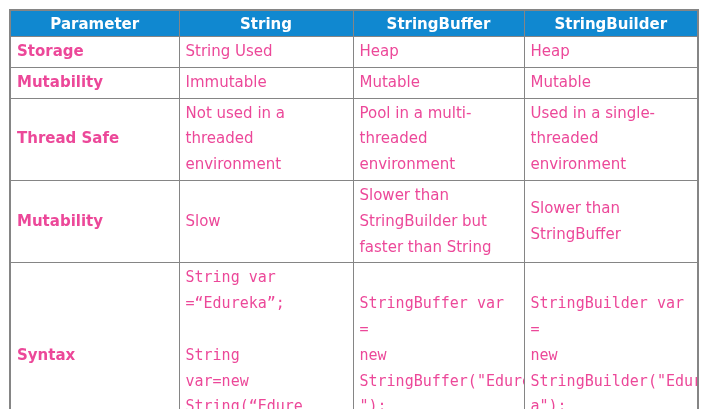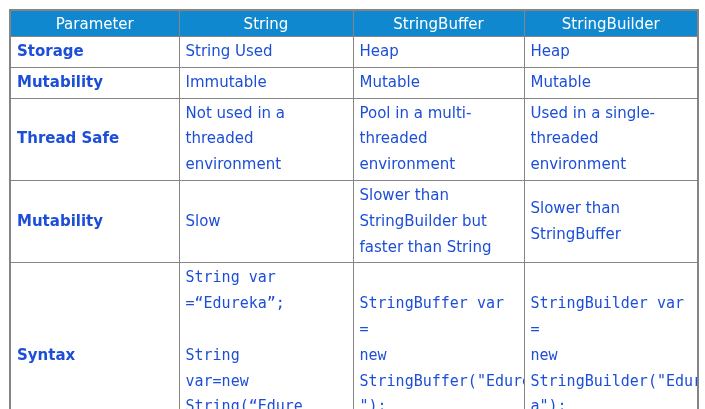--- a/index.html
+++ b/index.html
@@ -29,28 +29,28 @@
   table.cmp th,
   table.cmp td {
     border: 1px solid #858585;
     padding: 2px 6px;
     vertical-align: middle;
     overflow: hidden;
   }
   table.cmp th {
     background: #1088d0;
     color: #ffffff;
-    font-weight: normal;
+    font-weight: bold;
     font-size: 15px;
     text-align: center;
     height: 23px;
     padding: 1px 4px;
   }
   table.cmp td {
-    color: #1d4ed8;
+    color: #ec4899;
     font-size: 15px;
     line-height: 1.72;
     white-space: pre-line;
     text-align: left;
   }
   td.param {
     font-weight: bold;
     color: #3c3c42;
   }
   td.code {

